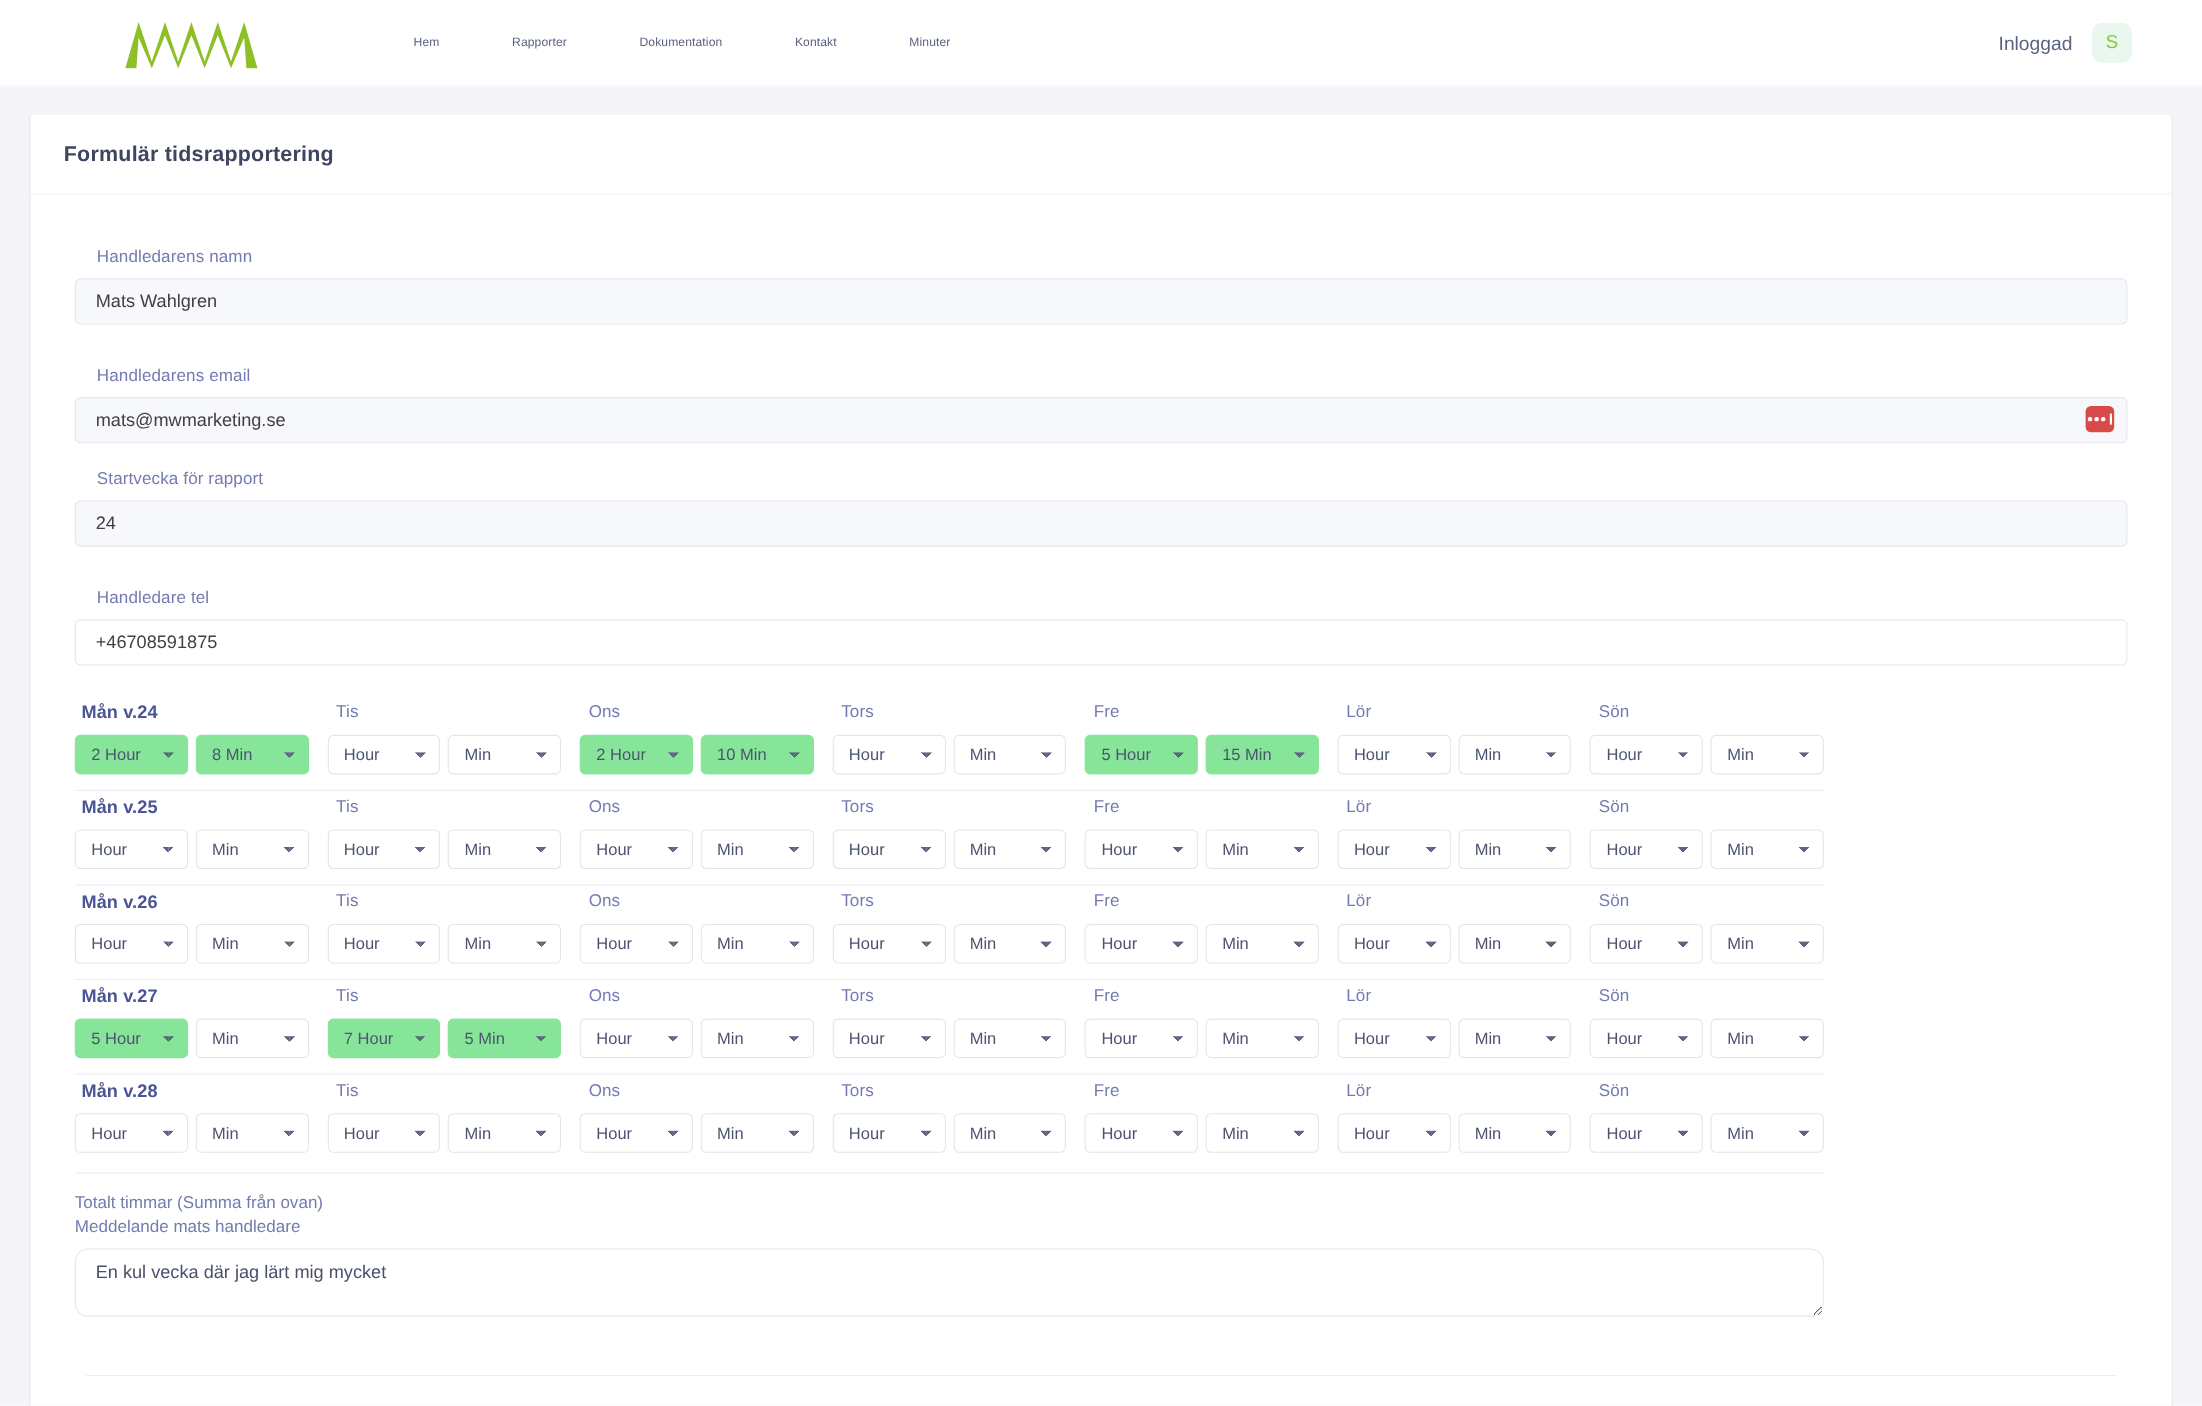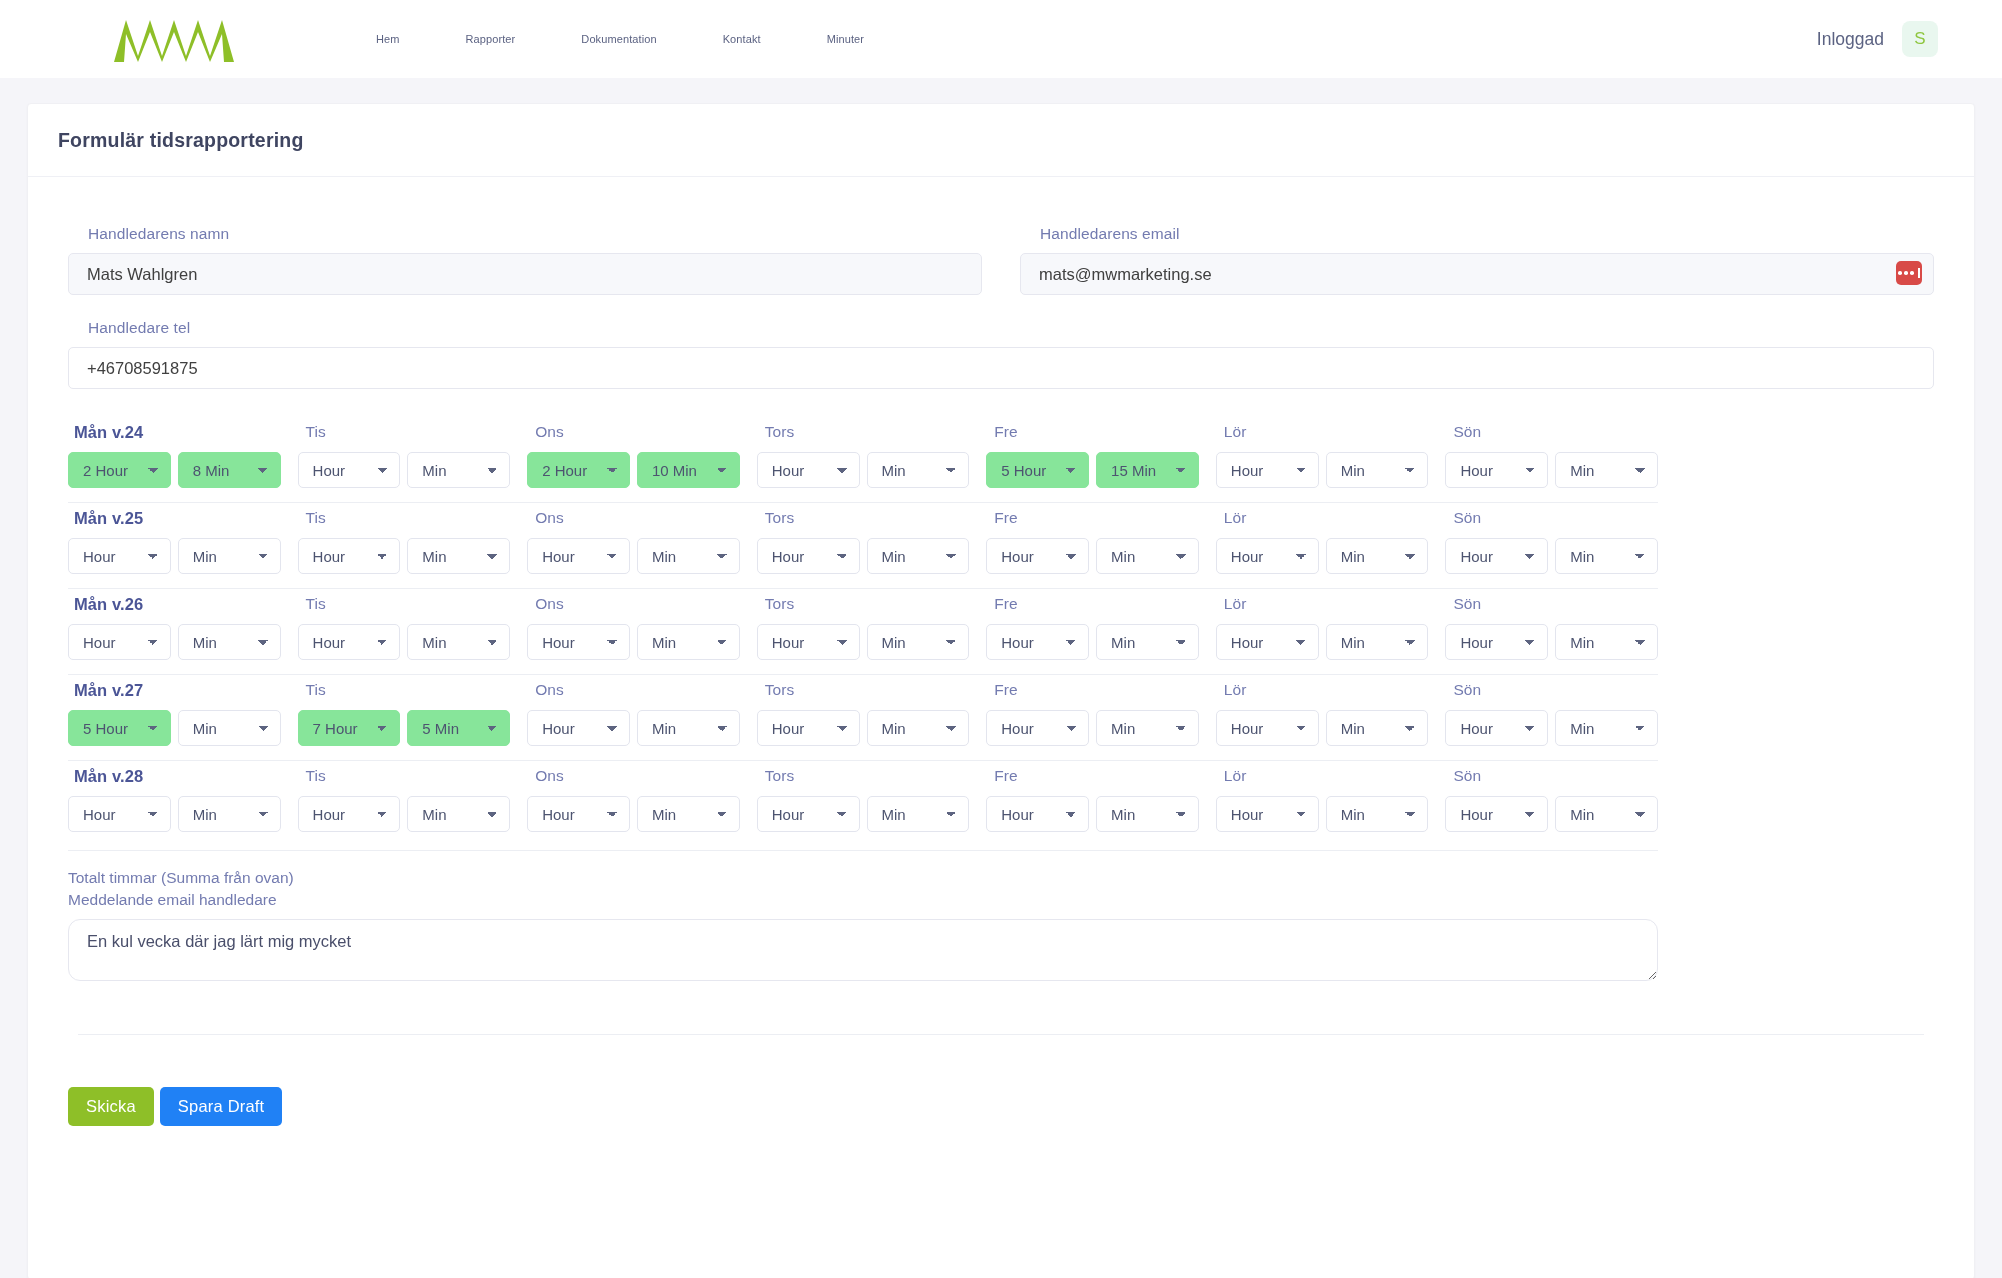--- a/index.html
+++ b/index.html
@@ -61,21 +61,21 @@
   }
   .card-title {
     color: #3f4561;
     font-size: 19.5px;
     font-weight: 600;
     letter-spacing: .2px;
   }
   .card-body { padding: 48px 40px 0 40px; }
 
   
-  .field-row { display:flex; gap: 38px; margin-bottom: 24px; }
+  .field-row { display:flex; gap: 38px; margin-bottom: 24px; flex-direction: column; }
   .field { flex: 1; position: relative; }
   .field-label {
     display:block;
     color:#737bb0;
     font-size: 15.5px;
     margin: 0 0 10px 20px;
     letter-spacing:.1px;
   }
   .input {
     width:100%;
@@ -247,20 +247,24 @@
             <i></i>
               <i></i>
               <i></i>
               <b></b>
           </span>
         </div>
       </div>
 
       <div class="field-row">
         <div class="field">
+          <label class="field-label">Startvecka för rapport</label>
+          <input class="input" type="text" value="24" style="">
+        </div>
+        <div class="field">
           <label class="field-label">Handledare tel</label>
           <input class="input editable" type="text" value="+46708591875" style="">
         </div>
       </div>
 
       <div class="weeks" id="weeks-container">
           <div class="week">
             <div>
               <span class="day-label week-name">Mån v.24</span>
               <div class="selects">
@@ -512,21 +516,21 @@
               <div class="selects">
                 <select class="sel"><option>Hour</option><option>Hour</option></select>
                 <select class="sel"><option>Min</option><option>Min</option></select>
               </div>
             </div>
           </div>
         </div>
 
       <div class="totals">
         <span class="totals-label">Totalt timmar (Summa från ovan)</span>
-        <span class="msg-label">Meddelande email handledare</span>
+        <span class="msg-label">Meddelande mats handledare</span>
         <textarea class="textarea" placeholder="Meddelande till handledare" style="">En kul vecka där jag lärt mig mycket</textarea>
       </div>
 
       <div class="actions-sep"></div>
     </div>
 
     <div class="actions">
       <button class="btn btn-send">Skicka</button>
       <button class="btn btn-draft">Spara Draft</button>
     </div>

